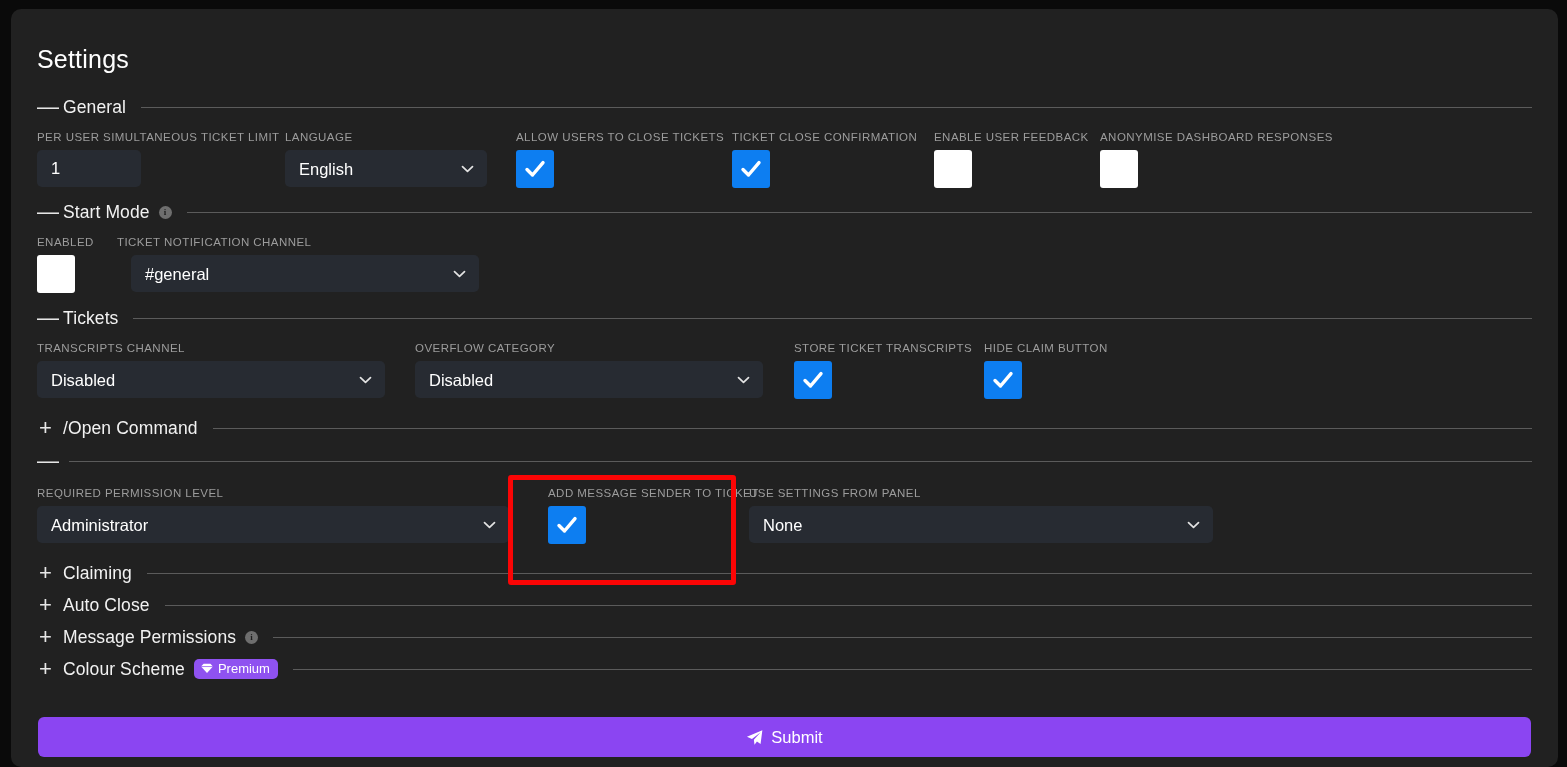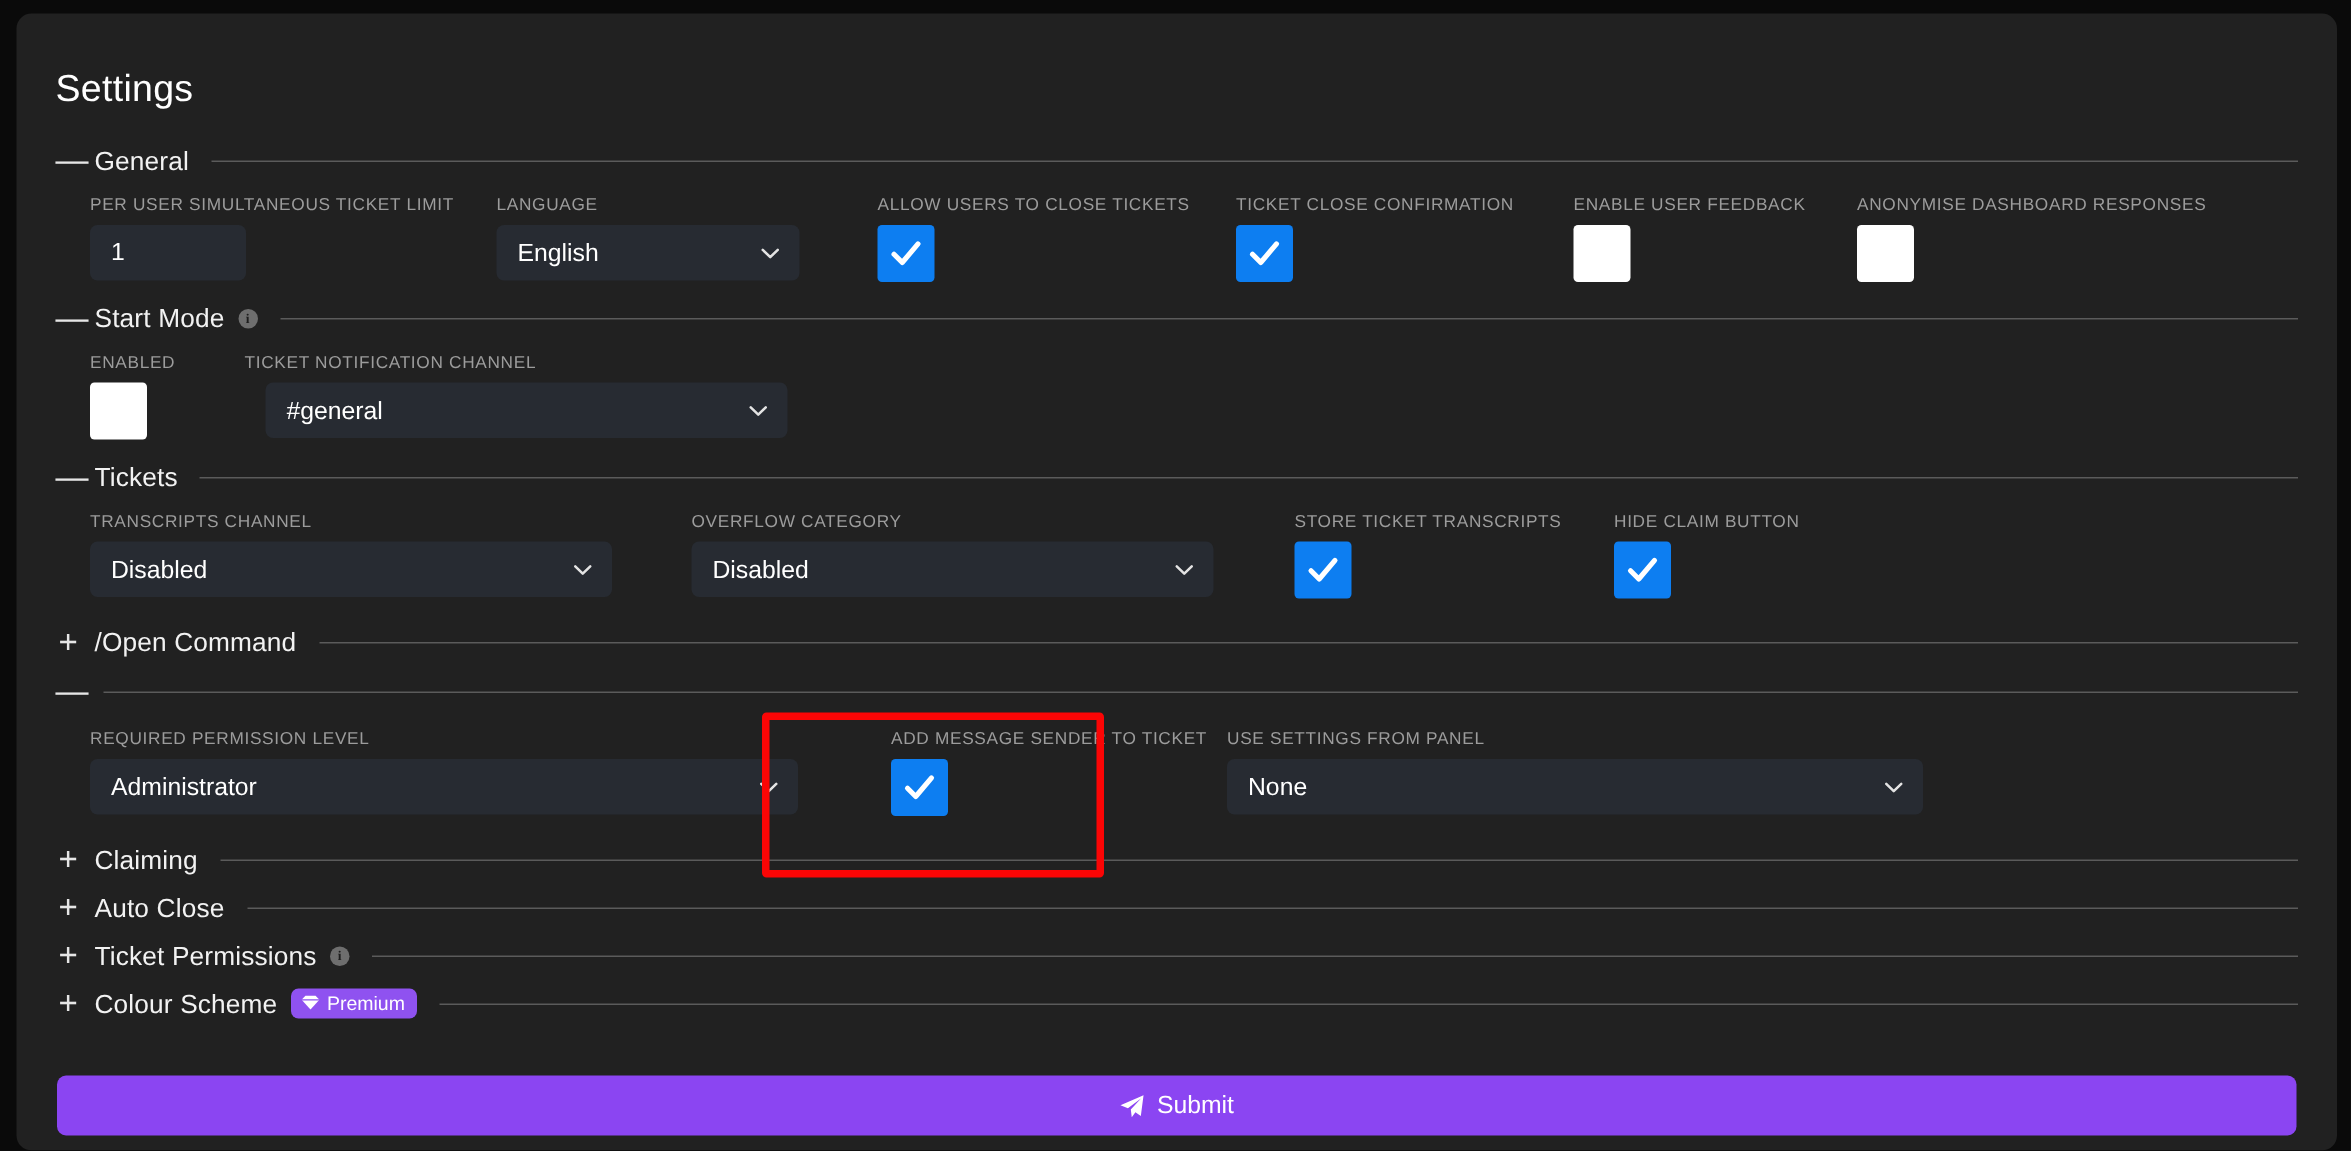--- a/index.html
+++ b/index.html
@@ -92,21 +92,20 @@
 
   
   .fields-row {
     display: flex;
     align-items: flex-start;
     margin-top: 9px;
   }
   .field {
     display: flex;
     flex-direction: column;
-    margin-left: 23px;
   }
   .field-label {
     font-size: 11.5px;
     letter-spacing: .45px;
     color: #9c9c9c;
     text-transform: uppercase;
     margin-bottom: 7px;
     white-space: nowrap;
   }
   .txtinput, .selbox {
@@ -371,21 +370,21 @@
   </div>
 
   <div class="section-head" style="margin-top:2px">
     <span class="toggle-sign">+</span>
     <span class="section-label">Auto Close</span>
     <span class="rule"></span>
   </div>
 
   <div class="section-head" style="margin-top:2px">
     <span class="toggle-sign">+</span>
-    <span class="section-label">Ticket Permissions</span>
+    <span class="section-label">Message Permissions</span>
     <span class="info-dot">i</span>
     <span class="rule"></span>
   </div>
 
   <div class="section-head" style="margin-top:2px">
     <span class="toggle-sign">+</span>
     <span class="section-label">Colour Scheme</span>
     <span class="badge-premium">
       <svg class="gem" viewBox="0 0 14 13">
         <path d="M3 1h8l3 3.2-7 7.6-7-7.6z" fill="#ffffff"></path>

